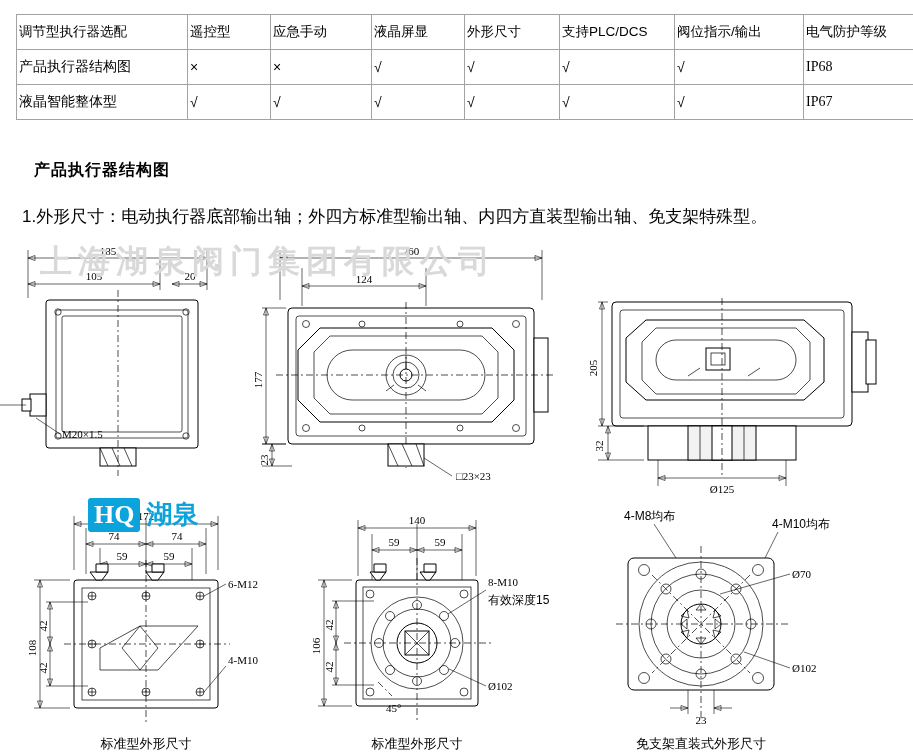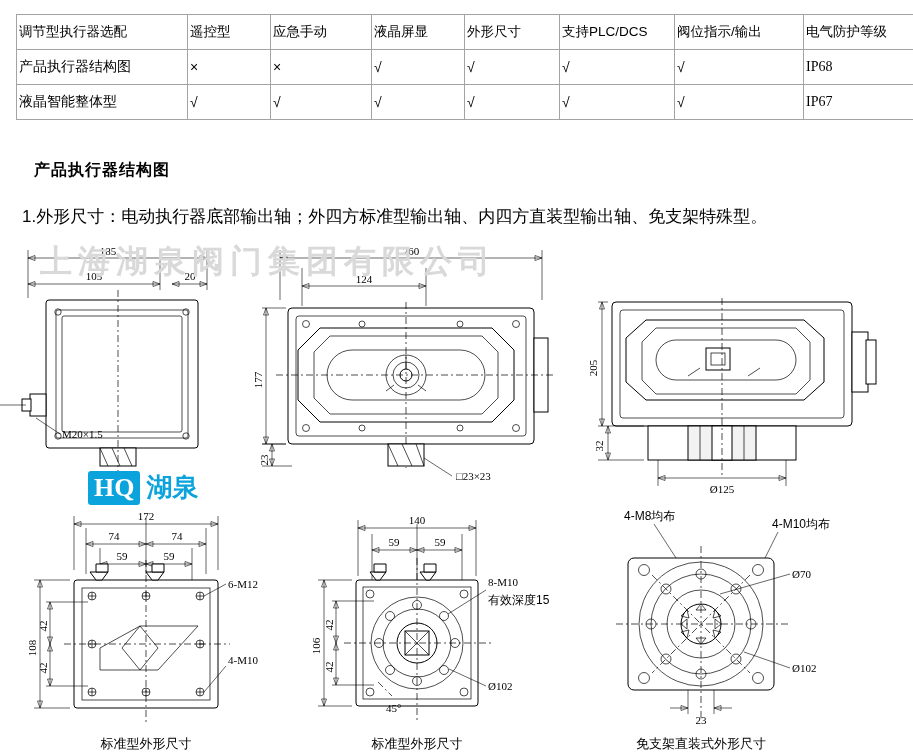--- a/index.html
+++ b/index.html
@@ -46,21 +46,21 @@
     position:absolute;left:40px;top:240px;width:830px;
     font-family:"Liberation Serif",serif;
     font-size:32px;font-weight:bold;
     color:#d9d9d9;
     letter-spacing:6px;
     white-space:nowrap;
     pointer-events:none;
     z-index:5;
   }
   .wm-logo{
-    position:absolute;left:88px;top:470px;
+    position:absolute;left:88px;top:497px;
     z-index:6;pointer-events:none;
     display:flex;align-items:center;
   }
   .wm-logo .hq{
     background:#0aa3dc;color:#fff;font-weight:bold;
     font-size:26px;padding:2px 6px;border-radius:3px;
     font-family:"Liberation Serif",serif;
   }
   .wm-logo .cn{
     color:#0aa3dc;font-weight:bold;font-size:26px;margin-left:6px;

